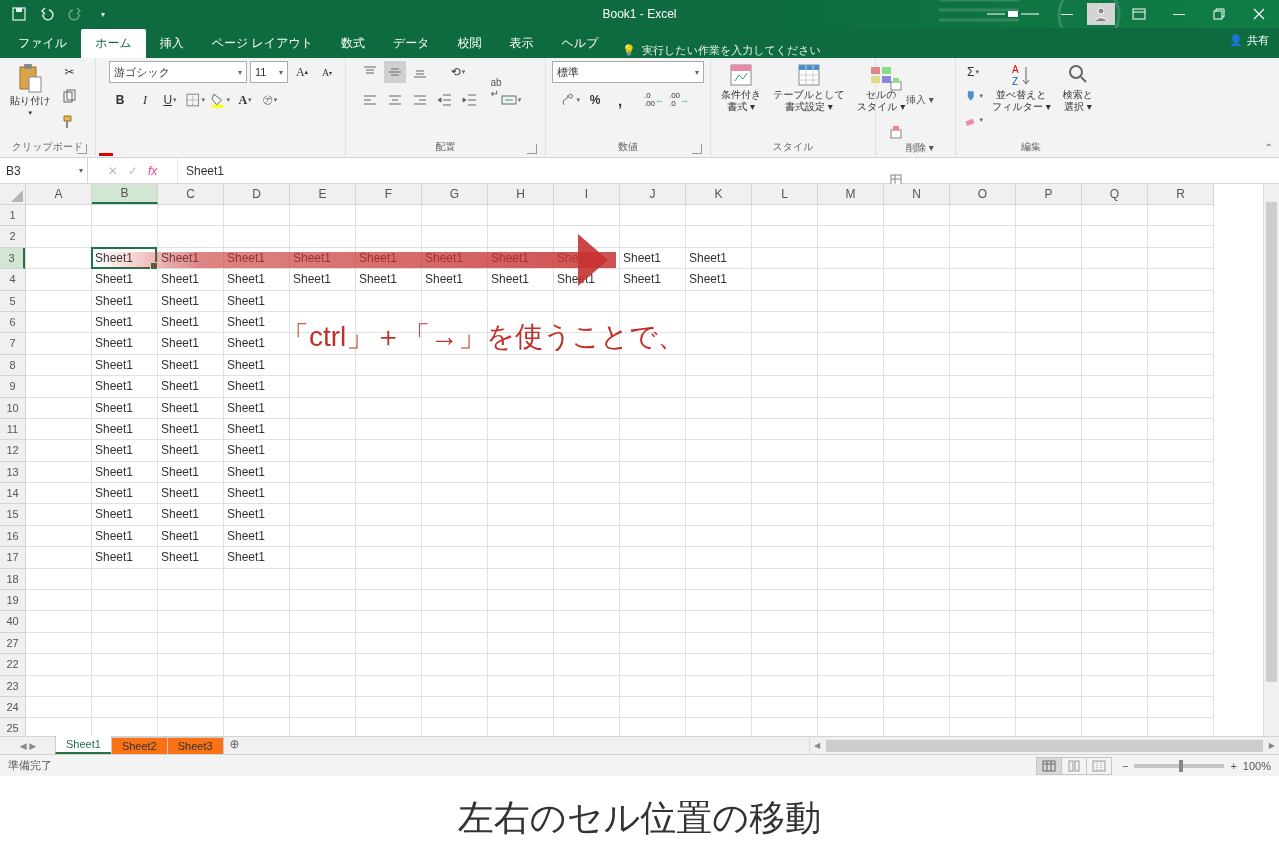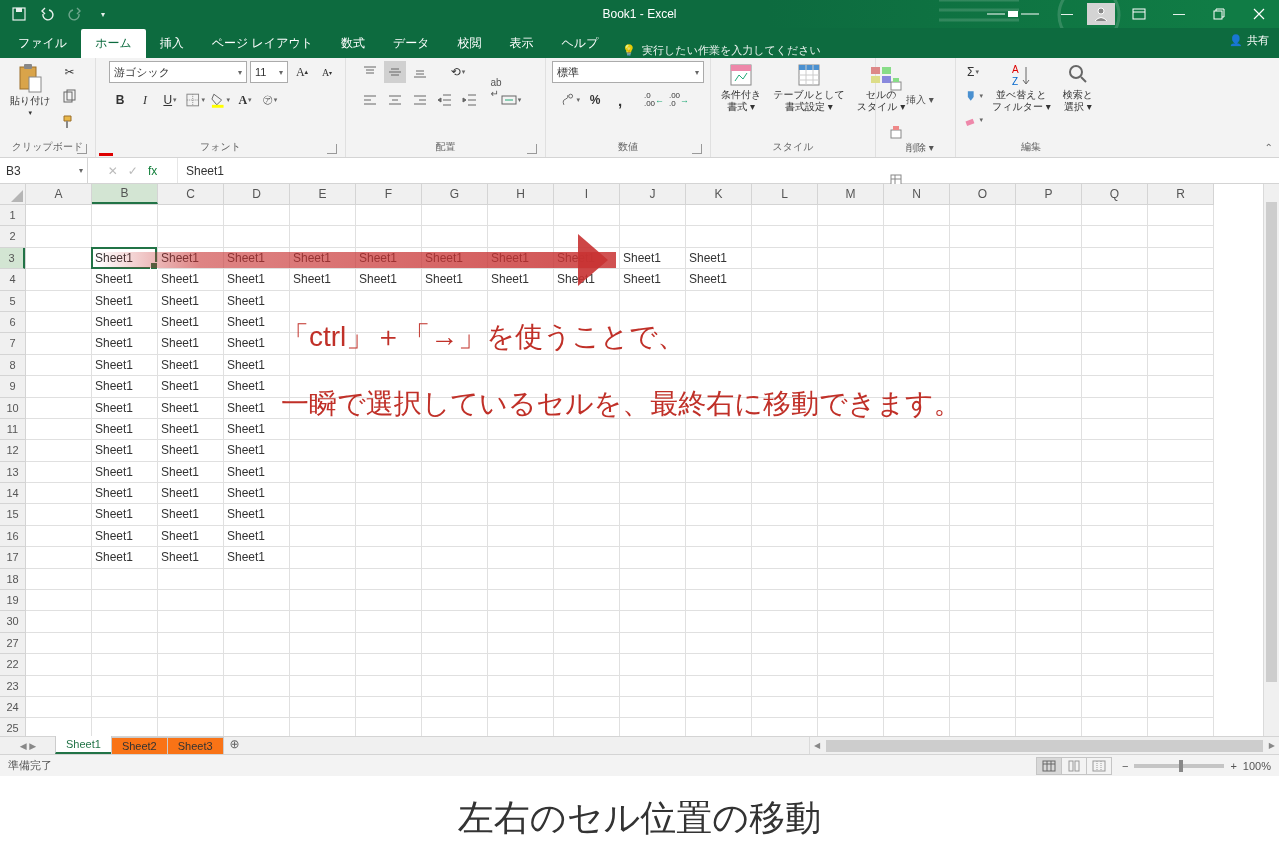--- a/index.html
+++ b/index.html
@@ -255,21 +255,20 @@
             <span style="font-family:serif;font-weight:bold">A</span>
             <span style="position:absolute;bottom:1px;left:3px;width:14px;height:3px;background:#d00"></span>
             <span class="dd">▾</span>
           </span>
         <span class="rbtn">
             <span style="font-size:10px">㋐</span>
             <span class="dd">▾</span>
           </span>
       </div>
     </div>
-    <div class="group-label"><span>フォント</span><span class="dlaunch"></span></div>
   </div>
 
   <div class="group" style="width:200px">
     <div class="group-body stack" style="gap:6px">
       <div class="hrow">
         <span class="rbtn">
             <svg class="ico" viewBox="0 0 16 16" stroke="#666">
               <path d="M2 3H14M4 6H12M4 9H12"></path>
             </svg>
           </span>
@@ -467,21 +466,21 @@
 </div>
 
 <div class="fbar-row">
   <div class="namebox">
       <span>B3</span>
       <span class="arrow">▾</span>
     </div>
   <div class="fbtns">
     <span style="color:#bbb">✕</span>
     <span style="color:#bbb">✓</span>
-    <span style="color:#15803d">fx</span>
+    <span style="font-style:italic;color:#ec4899">fx</span>
   </div>
   <div class="fbar">
       <span>Sheet1</span>
     </div>
 </div>
 
 <div class="grid-wrap">
   <div style="display:flex;flex-direction:column">
     <div style="display:flex">
       <div class="corner"></div>
@@ -520,21 +519,21 @@
           <div class="rh">10</div>
           <div class="rh">11</div>
           <div class="rh">12</div>
           <div class="rh">13</div>
           <div class="rh">14</div>
           <div class="rh">15</div>
           <div class="rh">16</div>
           <div class="rh">17</div>
           <div class="rh">18</div>
           <div class="rh">19</div>
-          <div class="rh">30</div>
+          <div class="rh">40</div>
           <div class="rh">27</div>
           <div class="rh">22</div>
           <div class="rh">23</div>
           <div class="rh">24</div>
           <div class="rh">25</div>
         </div>
       <div class="cells" id="cells">
 
       <div class="cell-row">
             <div class="cell"></div>
@@ -1032,21 +1031,20 @@
             <div class="cell"></div>
             <div class="cell"></div>
             <div class="cell"></div>
             <div class="cell"></div>
             <div class="cell"></div>
             <div class="cell"></div>
           </div>
           <div class="active-cell" style="left:65px;top:42px;width:66px;height:22px"></div>
           <div class="motion-arrow" style="left:70px;top:47px;width:520px"></div>
           <div class="annot" style="left:255px;top:113px">「ctrl」＋「→」を使うことで、</div>
-          <div class="annot" style="left:255px;top:180px">一瞬で選択しているセルを、最終右に移動できます。</div>
         </div>
     </div>
   </div>
   <div class="vscroll">
       <div class="vthumb"></div>
     </div>
 </div>
 
 <div class="hscroll-row">
   <div class="tab-nav">◀ ▶</div>

